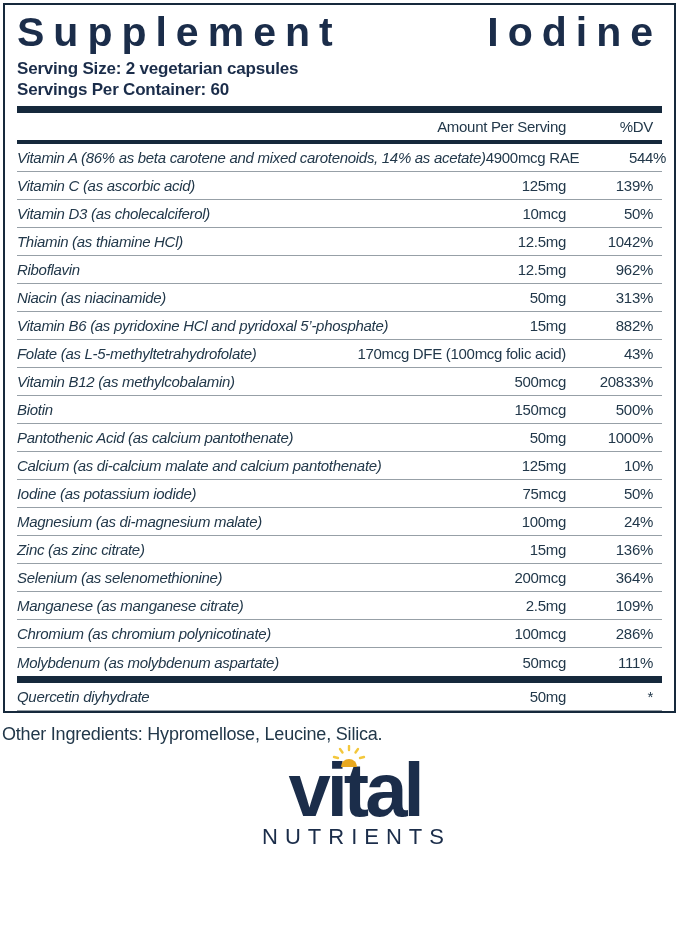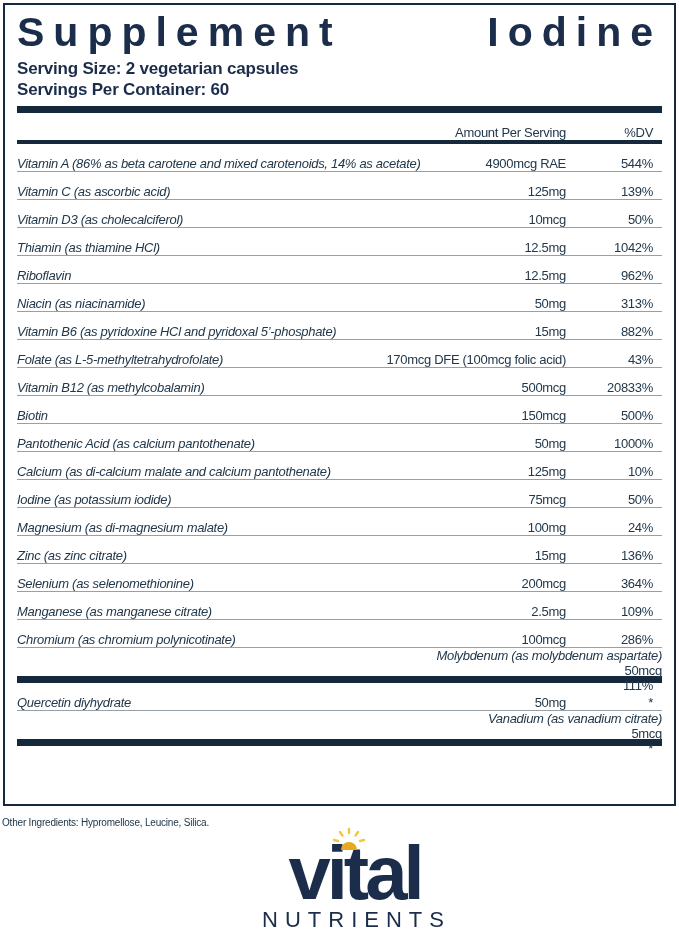--- a/index.html
+++ b/index.html
@@ -15,21 +15,21 @@
   body{
     width:679px;height:937px;
     background:#ffffff;
     font-family:"Liberation Sans", sans-serif;
     color:var(--text);
     overflow:hidden;
   }
   .panel{
     margin:3px;
     width:673px;
-    height:803px;
+    height:710px;
     border:2px solid var(--bar);
     padding:4px 12px 6px 12px;
     overflow:hidden;
   }
   .title{
     display:flex;
     justify-content:space-between;
     align-items:baseline;
     font-size:41px;
     font-weight:bold;
@@ -46,45 +46,45 @@
     letter-spacing:-0.2px;
     white-space:nowrap;
   }
   .serving-line.first{margin-top:3px;}
   .bar{background:var(--bar);}
   .bar.thick{height:7px;}
   .bar.top{margin-top:6px;}
   .bar.mid{height:4px;}
   .row{
     display:flex;
-    align-items:flex-end;
+    align-items:center;
     height:28px;
-    font-size:13px;
+    font-size:15px;
     letter-spacing:-0.3px;
     border-bottom:1px solid var(--divider);
     white-space:nowrap;
   }
-  .rows-group .row:last-child{border-bottom:none;flex-direction:column;}
+  .rows-group .row:last-child{border-bottom:none;}
   .header-row{
     height:27px;
     border-bottom:none;
     font-weight:500;
   }
   .c-name{flex:1;text-align:left;overflow:visible;font-style:italic;}
   .c-amount{text-align:right;}
   .c-dv{width:96px;padding-right:9px;text-align:right;flex:0 0 auto;}
   .footnote{
     font-size:16px;
     letter-spacing:-0.2px;
     padding:5px 2px 0 2px;
     white-space:nowrap;
   }
   .other-ingredients{
     margin:11px 8px 0 2px;
-    font-size:10px;
+    font-size:18px;
     letter-spacing:-0.2px;
     white-space:nowrap;
   }
   .logo{
     margin-top:14px;
     text-align:center;
     padding-left:30px;
   }
   .logo-word-wrap{
     position:relative;

